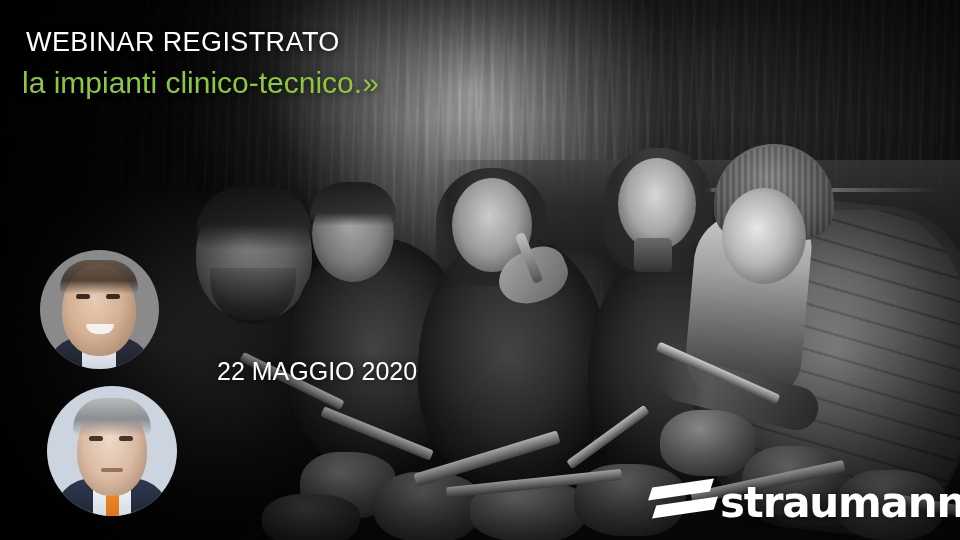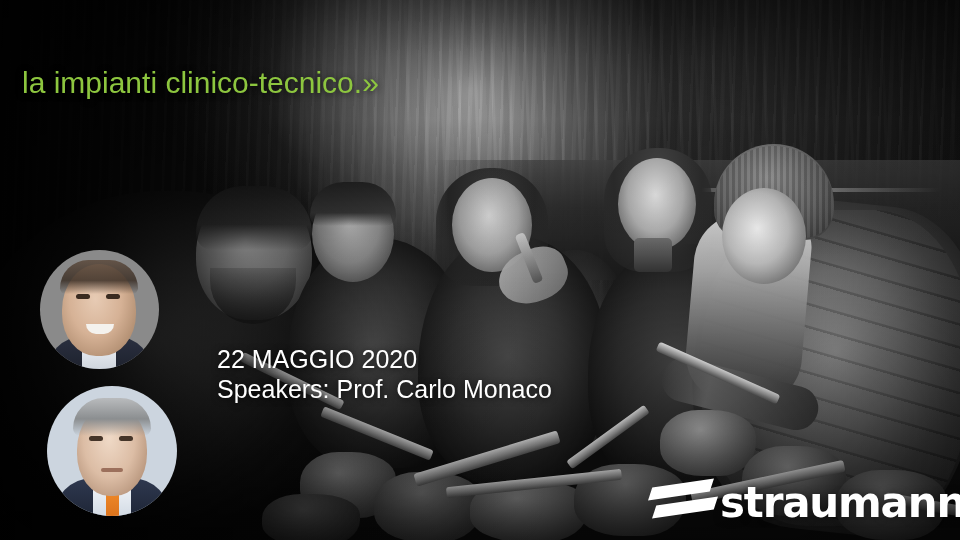--- a/index.html
+++ b/index.html
@@ -119,21 +119,21 @@
       radial-gradient(ellipse 760px 460px at 50% 48%,rgba(0,0,0,0) 45%,rgba(0,0,0,.45) 100%);
   }
 
   
   .kicker{position:absolute;left:26px;top:27px;font-size:27px;letter-spacing:.4px;color:#ffffff;
     font-weight:400;text-shadow:0 1px 6px rgba(0,0,0,.75);white-space:nowrap;}
   .title{position:absolute;left:22px;top:64px;width:700px;color:#8dc63f;font-size:30px;line-height:38px;
     font-weight:400;text-shadow:0 1px 7px rgba(0,0,0,.7);}
   .title div{white-space:nowrap;}
 
-  .meta{position:absolute;left:217px;top:344px;color:#ffffff;font-size:25px;line-height:30px;font-weight:400;
+  .meta{position:absolute;left:217px;top:356px;color:#ffffff;font-size:25px;line-height:30px;font-weight:400;
     text-shadow:0 1px 7px rgba(0,0,0,.75);}
   .meta div{white-space:nowrap;}
 
   
   .avatar{position:absolute;border-radius:50%;overflow:hidden;}
   .av1{left:40px;top:250px;width:119px;height:119px;background:#8a8a8a;}
   .av2{left:47px;top:386px;width:130px;height:130px;background:#ccd5df;}
   .av-face{position:absolute;border-radius:50% 50% 46% 46%;}
   .av-hair{position:absolute;}
   .av-suit{position:absolute;}
@@ -202,28 +202,28 @@
     <div class="stick" style="left:318px;top:428px;width:118px;height:11px;transform:rotate(22deg);"></div>
     <div class="stick" style="left:560px;top:432px;width:96px;height:10px;transform:rotate(-36deg);"></div>
     <div class="stick" style="left:652px;top:368px;width:132px;height:10px;transform:rotate(24deg);"></div>
     <div class="stick" style="left:690px;top:476px;width:156px;height:12px;transform:rotate(-12deg);"></div>
     <div class="stick" style="left:884px;top:500px;width:90px;height:11px;transform:rotate(10deg);"></div>
     <div class="stick" style="left:236px;top:376px;width:112px;height:10px;transform:rotate(26deg);"></div>
 
     <div class="bg-vig"></div>
   </div>
 
+  <div class="kicker">WEBINAR REGISTRATO</div>
 
   <div class="title">
     <div>la impianti clinico-tecnico.»</div>
   </div>
 
   <div class="meta">
     <div>22 MAGGIO 2020</div>
-    <div>Speakers: Prof. Carlo Monaco</div>
   </div>
 
   <div class="avatar av1">
     <div class="av-suit" style="left:6px;top:86px;width:107px;height:50px;border-radius:38px 38px 0 0;background:linear-gradient(180deg,#2b3040,#171b25);"></div>
     <div class="av-suit" style="left:42px;top:92px;width:34px;height:34px;background:linear-gradient(180deg,#eef1f5,#c8cfd8);border-radius:6px 6px 0 0;"></div>
     <div class="av-face" style="left:22px;top:14px;width:74px;height:92px;background:radial-gradient(ellipse at 45% 38%,#e7cbb4 0%,#d6b296 45%,#b08d70 80%,#7a604a 100%);"></div>
     <div class="av-hair" style="left:20px;top:10px;width:78px;height:34px;border-radius:40px 40px 8px 8px;background:linear-gradient(180deg,#5c4a3c 0%,#3a2e25 60%,rgba(58,46,37,0) 100%);opacity:.85;"></div>
     <div style="position:absolute;left:36px;top:44px;width:14px;height:5px;border-radius:3px;background:#3a2b20;"></div>
     <div style="position:absolute;left:66px;top:44px;width:14px;height:5px;border-radius:3px;background:#3a2b20;"></div>
     <div style="position:absolute;left:46px;top:74px;width:28px;height:10px;border-radius:0 0 14px 14px;background:#f4f2ee;"></div>

